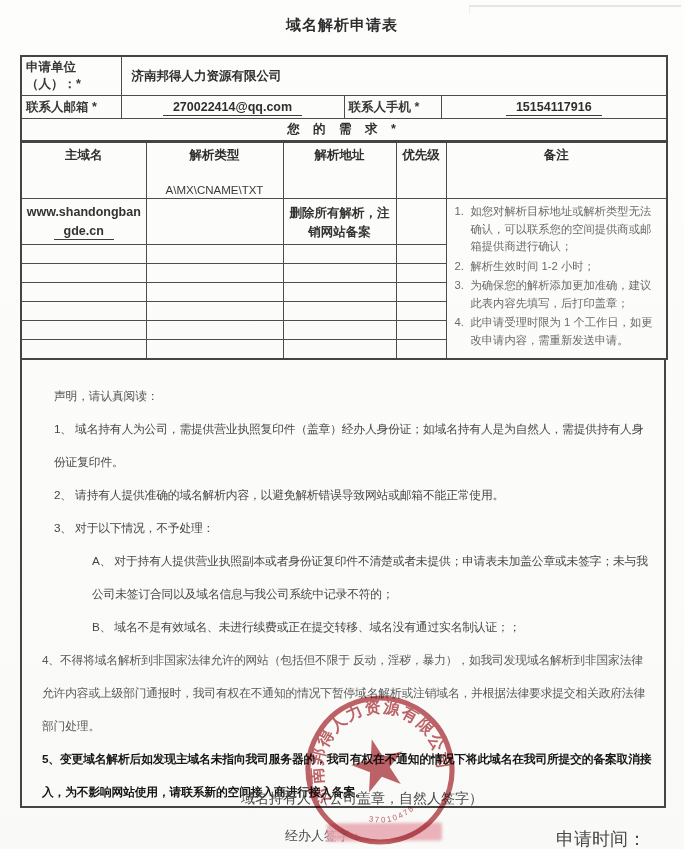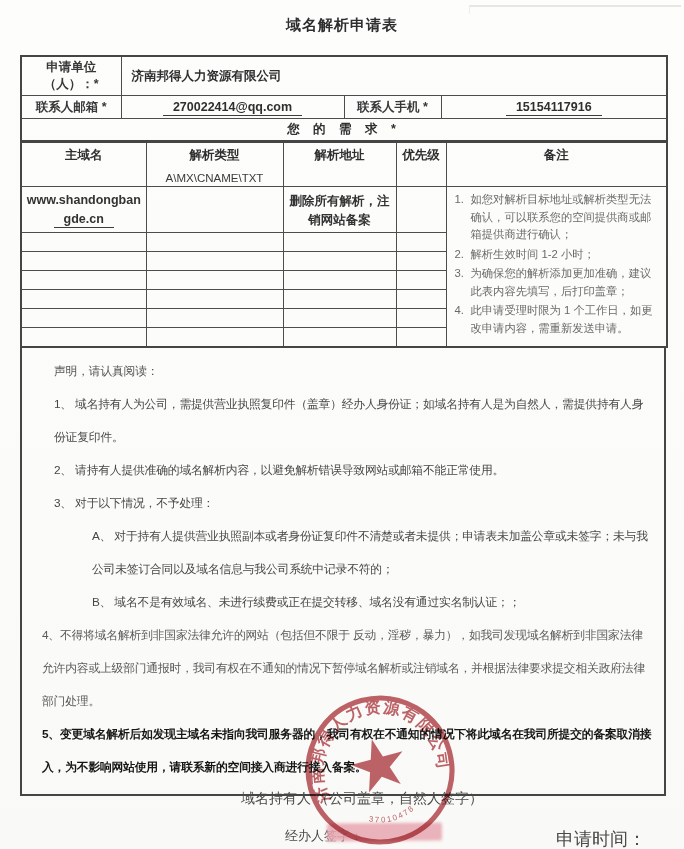--- a/index.html
+++ b/index.html
@@ -25,38 +25,38 @@
     letter-spacing:1px;
   }
   .sheet { position:absolute; left:20px; top:55px; width:646px; }
   table { border-collapse:collapse; table-layout:fixed; width:646px; }
   td {
     border:1px solid #4d4d4d; font-size:12.5px; color:#333;
     padding:2px 4px; overflow:hidden;
   }
   table.info, table.needs { border:2px solid #454545; }
   table.needs { margin-top:-1px; }
-  .lbl { font-weight:bold; text-align:center; color:#383838; }
+  .lbl { font-weight:bold; color:#383838; }
   .val { font-weight:bold; text-align:center; color:#2f2f2f; }
   .uline { border-bottom:1px solid #3c3c3c; padding:0 10px 1px 10px; }
   .needs-banner { text-align:center; font-weight:bold; letter-spacing:5px; color:#303030; height:20px; }
   .th {
     font-weight:bold; text-align:center; vertical-align:top; color:#2f2f2f;
     padding-top:4px;
   }
-  .th .sub { display:block; font-weight:normal; font-size:11.5px; color:#3a3a3a; margin-top:8px; }
+  .th .sub { display:block; font-weight:normal; font-size:11.5px; color:#3a3a3a; margin-top:20px; }
   .cell-c { text-align:center; vertical-align:top; font-weight:bold; }
   .addr { line-height:19px; padding-top:5px; }
   .notes { vertical-align:top; padding:4px 6px 0 8px; }
   .note { display:flex; font-size:11.3px; line-height:17.5px; color:#6a6a6a; margin-bottom:2px; }
   .note-num { width:16px; flex:none; }
   .note-text { flex:1; }
   .decl {
     border:2px solid #454545; border-top:none; margin-top:-1px;
-    height:449px; padding:8px 12px 0 14px; overflow:hidden;
+    height:449px; padding:21px 12px 0 14px; overflow:hidden;
     font-size:11.8px; color:#474747; letter-spacing:-0.2px;
   }
   .decl p { margin:0; line-height:33px; }
   .d-intro { padding-left:18px; color:#555; }
   .d-item { padding-left:18px; }
   .d-sub { padding-left:56px; }
   .d-wide { padding-left:6px; }
   .d-light { color:#5a5a5a; }
   .d-bold { font-weight:bold; color:#161616; padding-left:6px; }
   .holder-line {

